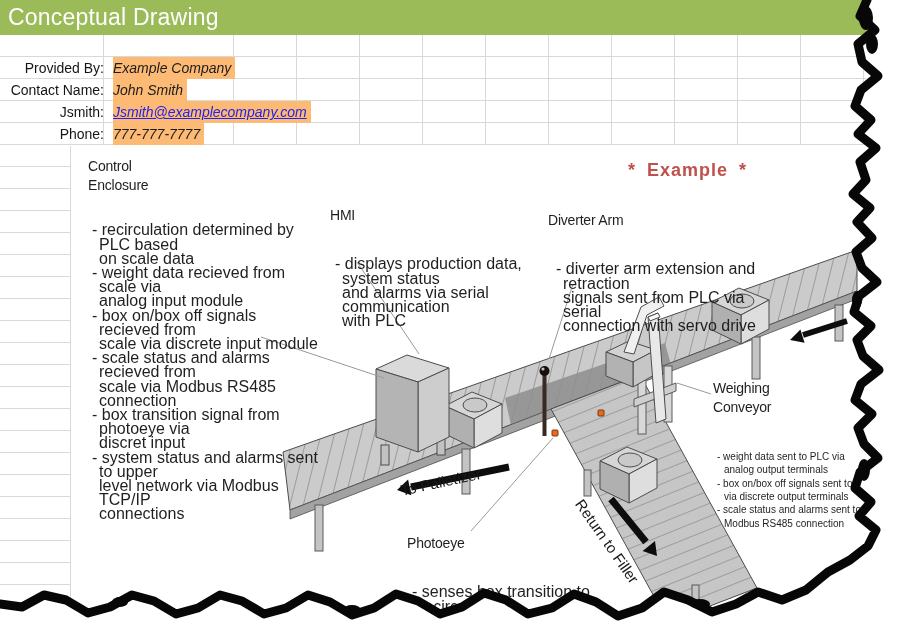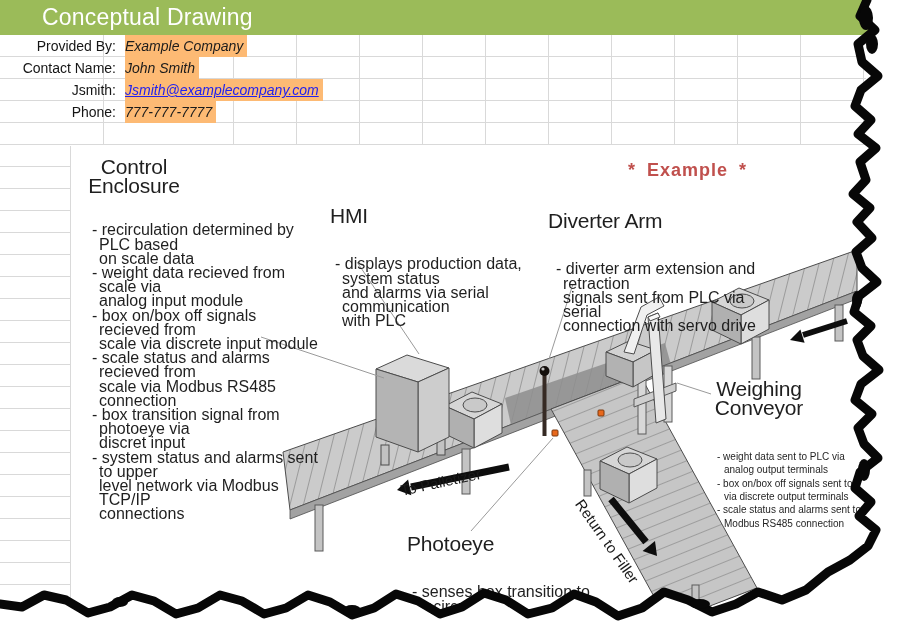--- a/index.html
+++ b/index.html
@@ -1,40 +1,40 @@
 <!DOCTYPE html>
 <html style="--header-bg: #9BBB59; --watermark: #C0504D; --link: #2222EE; --sensor-orange: #E8681C;"><head>
 <meta charset="utf-8">
 <style>
   html,body{margin:0;padding:0;background:#fff;}
   body{width:916px;height:644px;position:relative;overflow:hidden;
        font-family:"Liberation Sans",sans-serif;color:#1c1c1c;}
   .abs{position:absolute;}
   
-  .hdr{left:0;top:0;width:870px;height:35px;background:var(--header-bg,#9BBB59);padding-left:34px;}
+  .hdr{left:0;top:0;width:870px;height:35px;background:var(--header-bg,#9BBB59);}
   .hdr span{display:block;padding-left:8px;line-height:34px;font-size:23px;color:#fff;letter-spacing:.2px;}
   
   .grid-rows{left:0;top:35px;width:866px;height:112px;
     background:repeating-linear-gradient(to bottom,transparent 0 21px,#d9d9d9 21px 22px);}
   .grid-cols{left:233px;top:35px;width:632px;height:110px;
     background:repeating-linear-gradient(to right,#d9d9d9 0 1px,transparent 1px 63px);}
   .vline-a{left:103px;top:35px;width:1px;height:110px;background:#d9d9d9;}
   .grid-left{left:0;top:145px;width:70px;height:453px;
     background:repeating-linear-gradient(to bottom,transparent 0 21px,#d9d9d9 21px 22px);}
   .vline-b{left:70px;top:146px;width:1px;height:452px;background:#d9d9d9;}
   
-  .row{left:16px;width:400px;height:22px;line-height:22px;font-size:14px;}
+  .row{left:4px;width:400px;height:22px;line-height:22px;font-size:14px;margin-top:22px;}
   .row .lab{position:absolute;left:0;width:100px;text-align:right;color:#151515;}
   .row .val{position:absolute;left:109px;background:#fdba74;padding-right:4px;white-space:nowrap;font-style:italic;}
   .link{color:var(--link,#2222EE);text-decoration:underline;}
   
   .wm{left:628px;top:160px;font-family:Liberation Sans, sans-serif;font-weight:bold;
       font-size:18px;color:var(--watermark,#C0504D);letter-spacing:1px;word-spacing:5px;}
   
-  .dg-title{font-size:21px;line-height:19px;color:#1f1f1f;letter-spacing:-.2px;text-align:center;}
+  .dg-title{font-size:14px;line-height:19px;color:#1f1f1f;letter-spacing:-.2px;}
   .bullets{font-size:16px;line-height:14.2px;color:#1f1f1f;white-space:pre-line;}
   .bullets .bullet{padding-left:7px;text-indent:-7px;}
   .bullets-sm{font-size:10px;line-height:13.4px;}
   .flow{font-size:15px;color:#1a1a1a;white-space:nowrap;transform-origin:left top;}
   svg{position:absolute;left:0;top:0;}
   .z1{z-index:1}.z2{z-index:2}.z3{z-index:3;pointer-events:none;}
 </style>
 </head>
 <body>
 

